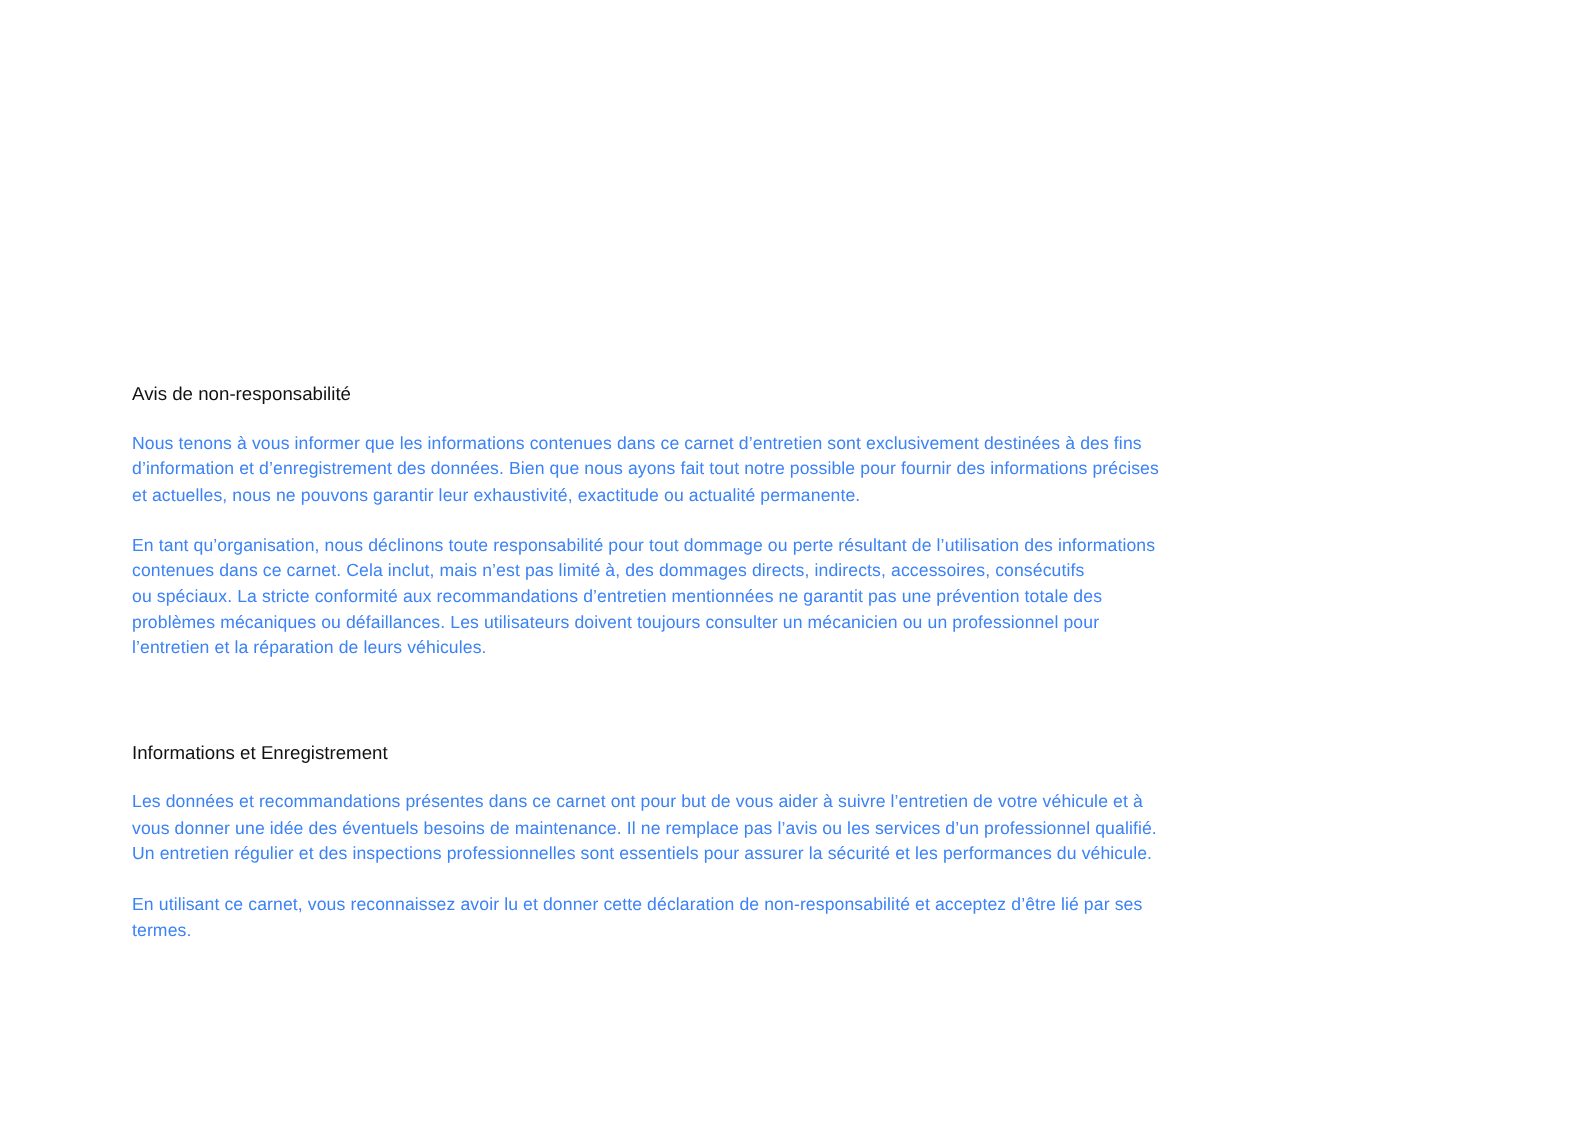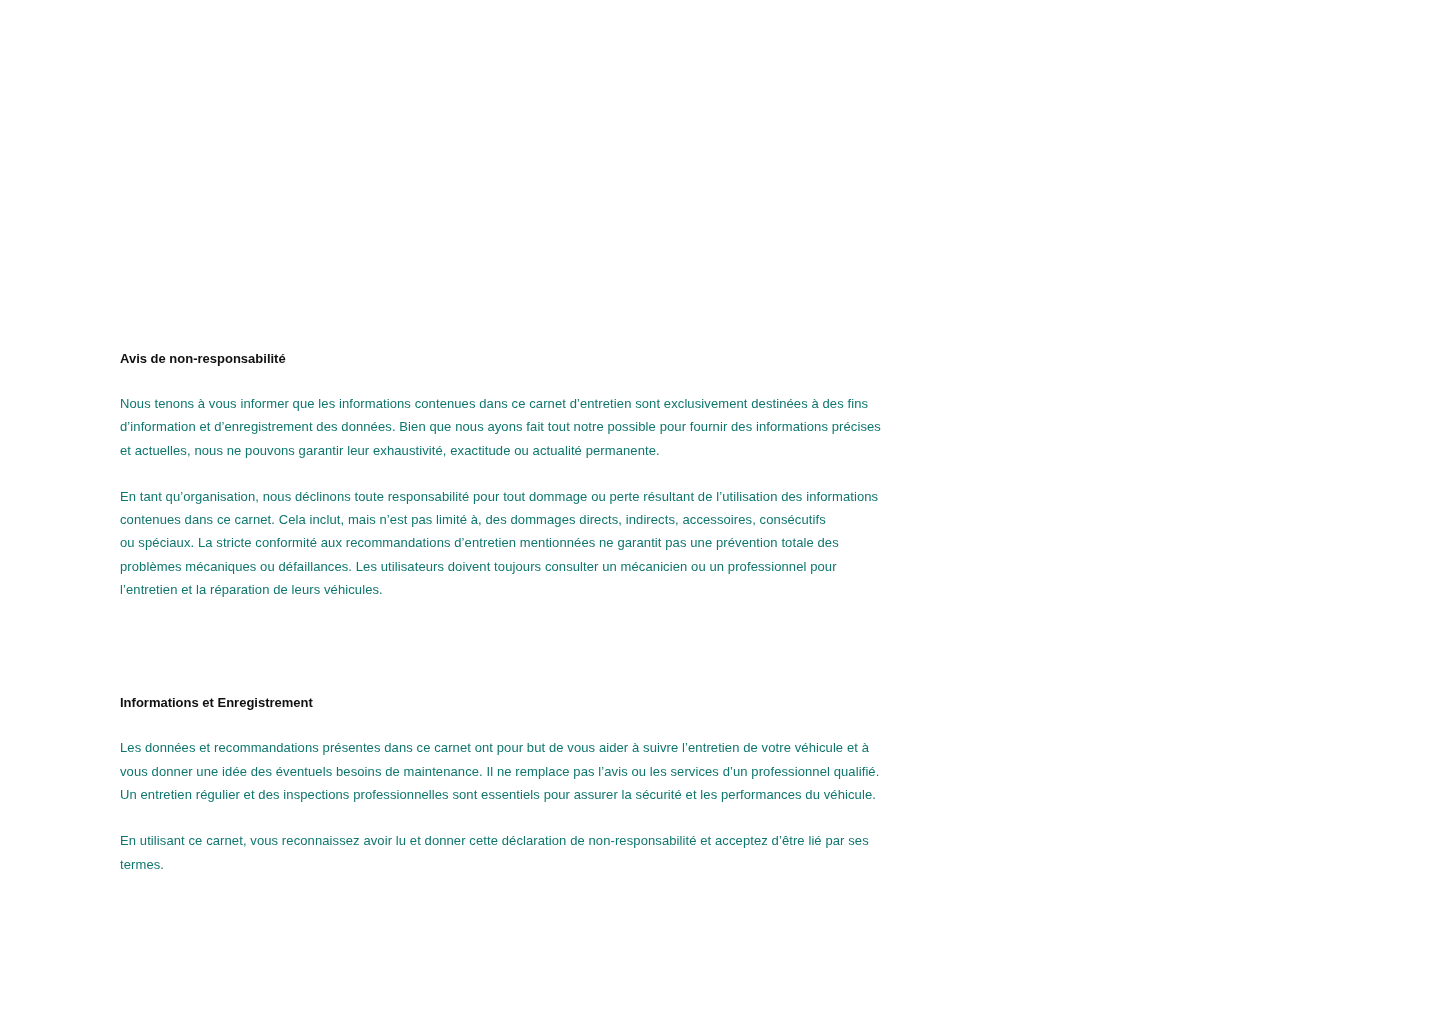--- a/index.html
+++ b/index.html
@@ -18,37 +18,37 @@
     background: #ffffff;
     color: #111111;
   }
   .content {
     position: absolute;
     left: 120px;
     top: 347px;
     width: 1112px;
   }
   .section-heading {
-    font-size: 13px;
-    font-weight: bold;
+    font-size: 17px;
+    font-weight: normal;
     line-height: 23px;
     margin: 0 0 22px 0;
     color: #111111;
   }
   .body-paragraph {
-    font-size: 13px;
+    font-size: 16px;
     font-weight: normal;
     line-height: 23.3px;
     margin: 0 0 23px 0;
-    color: #0f766e;
+    color: #3b82f6;
     white-space: pre-line;
     letter-spacing: 0.1px;
   }
   .section + .section {
-    margin-top: 90px;
+    margin-top: 72px;
   }
 </style>
 </head>
 <body>
 
 <div class="page">
   <div class="content">
 
     <div class="section">
       <h2 class="section-heading">Avis de non-responsabilité</h2>

